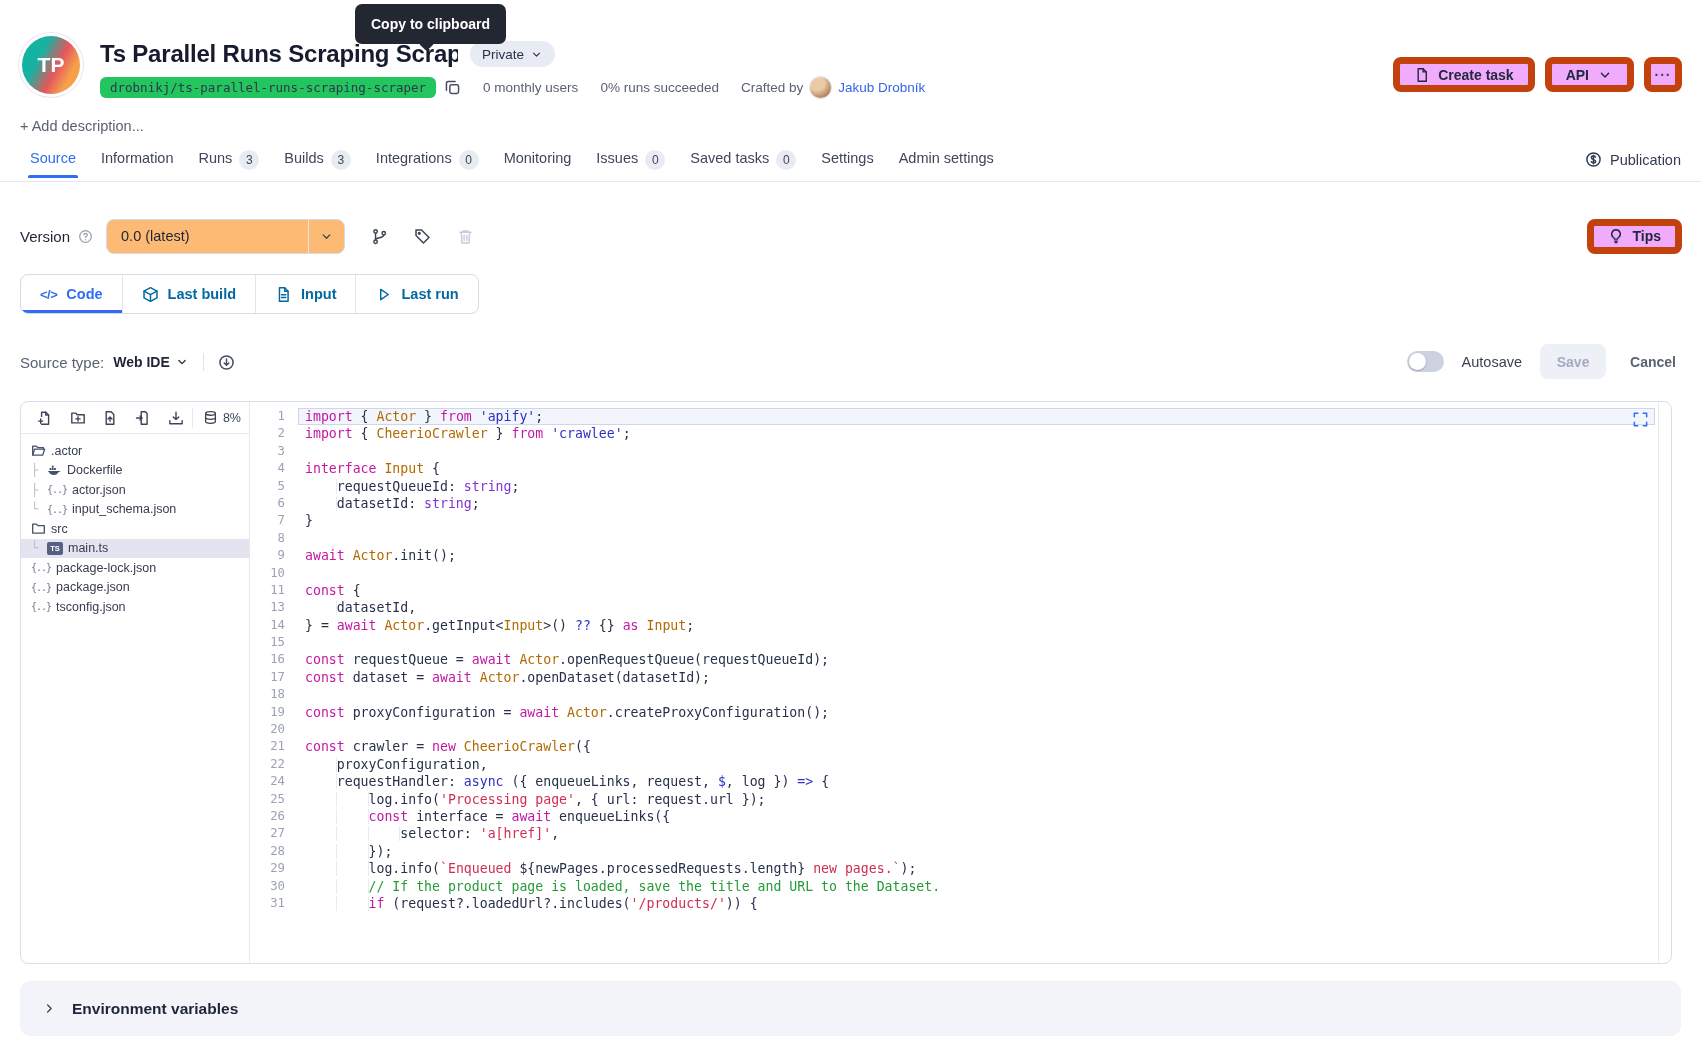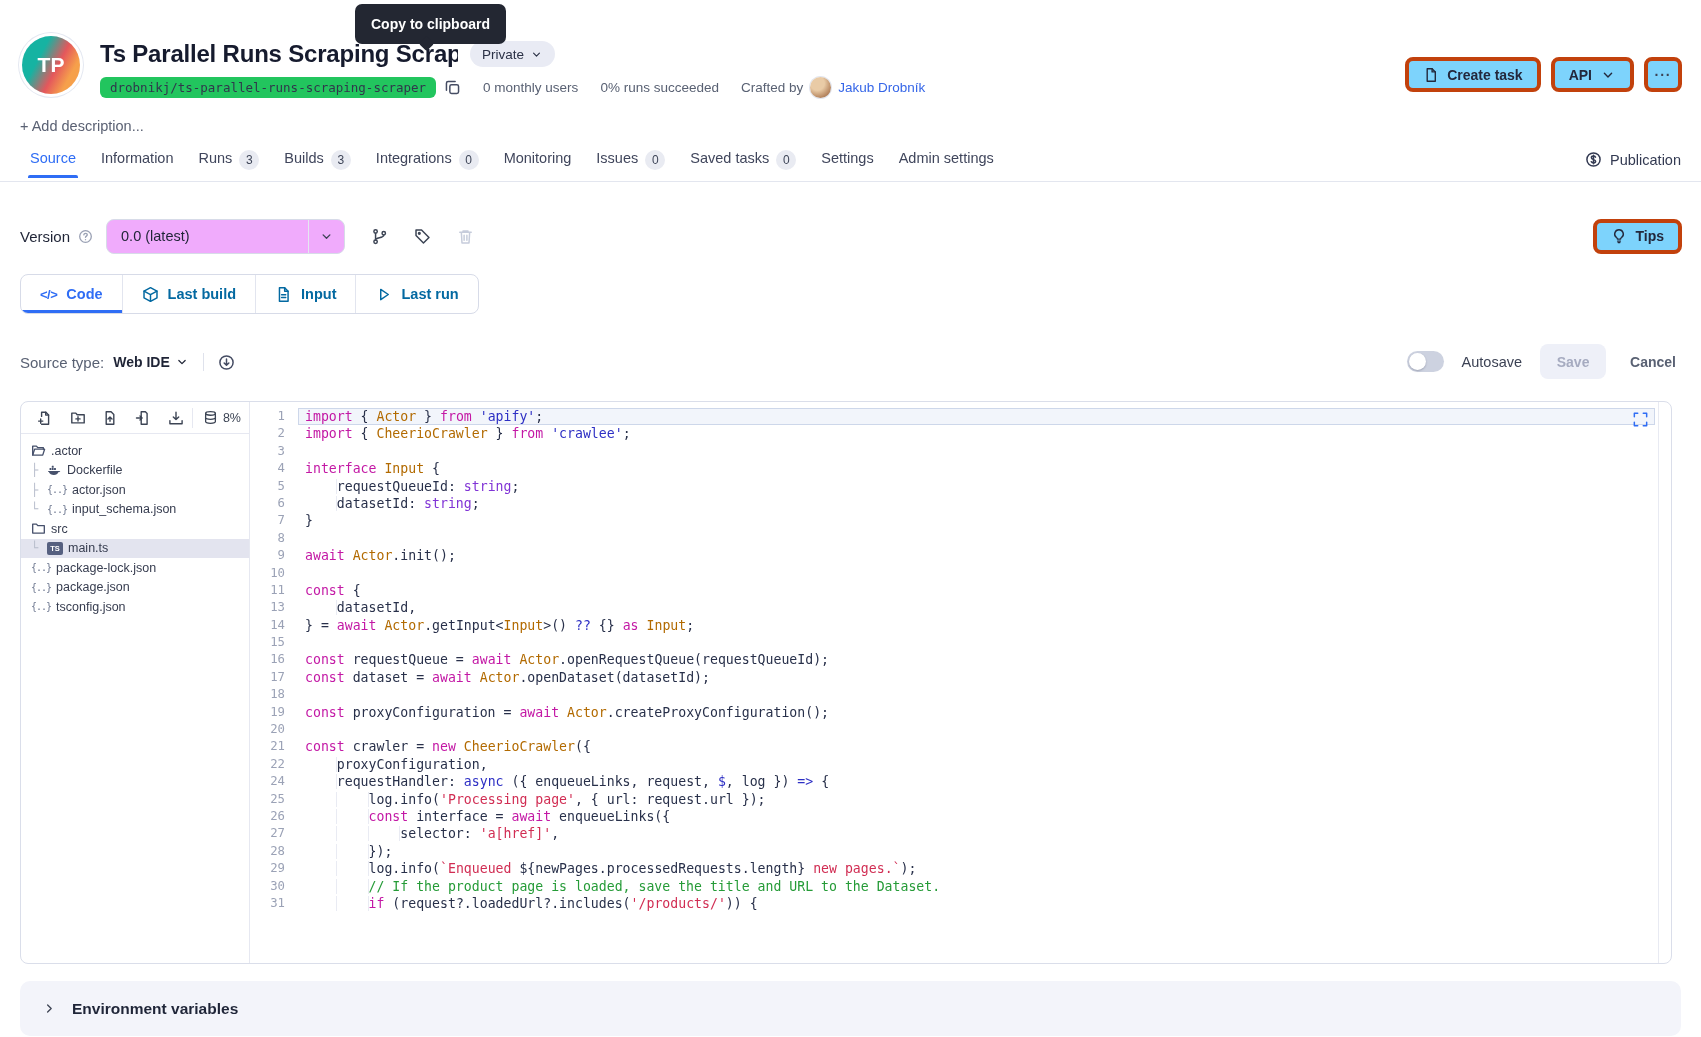--- a/index.html
+++ b/index.html
@@ -25,21 +25,21 @@
   .handle-pill { font-family:"DejaVu Sans Mono", monospace; font-size:12.5px; color:#30374b;
     background:#22c55e; border-radius:6px; padding:3px 10px;text-align:center; }
   .ghost-icon-btn { background:none; border:none; color:#454c63; cursor:pointer; display:grid; place-items:center; }
   .ghost-icon-btn svg { width:17px; height:17px; }
   .crafted { display:flex; align-items:center; gap:7px; }
   .author-avatar { width:21px; height:21px; border-radius:50%;
     background:radial-gradient(circle at 35% 30%, #e9cba6 0 35%, #b98a64 70%, #8c5f44); box-shadow:0 0 0 1px #e2e6ef; }
   .author-link { color:#3566e8; text-decoration:none; }
   .hdr-actions { position:absolute; right:-1px; top:43px; display:flex; gap:10px; }
   .btn { display:inline-flex; align-items:center; gap:8px; height:35px; padding:0 14px;
-    background:#7dd3fc; border:4px solid #c2410c; border-radius:8px; font-size:14px; font-weight:600;
+    background:#f0abfc; border:7px solid #c2410c; border-radius:8px; font-size:14px; font-weight:600;
     color:#23283c; cursor:pointer; font-family:inherit; }
   .btn .ic svg { width:16px; height:16px; }
   .btn-more { width:38px; justify-content:center; padding:0; color:#3c4254; font-weight:700; letter-spacing:1px; }
 
   
   .tooltip { position:absolute; left:355px; top:4px; z-index:30; background:#232732; color:#fff;
     font-size:14px; font-weight:600; padding:12px 16px; border-radius:7px; white-space:nowrap; }
   .tooltip::after { content:""; position:absolute; left:66px; bottom:-5px; width:11px; height:11px;
     background:#232732; transform:rotate(45deg); border-radius:2px; }
 
@@ -58,21 +58,21 @@
   .publication { position:absolute; right:20px; top:1px; display:flex; align-items:center; gap:8px;
     font-size:14.5px; color:#333a52; cursor:pointer; }
   .publication .ic svg { width:17px; height:17px; }
 
   
   .version-row { margin-top:36px; display:flex; align-items:center; position:relative; height:36px; }
   .version-label { font-size:15px; color:#1f2436; }
   .help-icon { color:#9aa1b4; margin-left:8px; display:grid; place-items:center; }
   .help-icon svg { width:15px; height:15px; }
   .select { margin-left:13px; width:239px; height:35px; border:1px solid #d7dbe8; border-radius:8px;
-    display:flex; align-items:center; background:#f0abfc; cursor:pointer; }
+    display:flex; align-items:center; background:#fdba74; cursor:pointer; }
   .select-value { flex:1; padding:0 14px; font-size:14.5px; color:#1f2436; }
   .select-chev { width:36px; height:100%; display:grid; place-items:center; color:#3c4254;
     border-left:1px solid #e4e7f0; }
   .select-chev svg { width:15px; height:15px; }
   .icon-btn { background:none; border:none; color:#3c4454; margin-left:26px; cursor:pointer;
     display:grid; place-items:center; }
   .icon-btn svg { width:17px; height:17px; }
   .icon-btn.disabled { color:#c6ccdb; }
   .tips-btn { position:absolute; right:-1px; }
 

